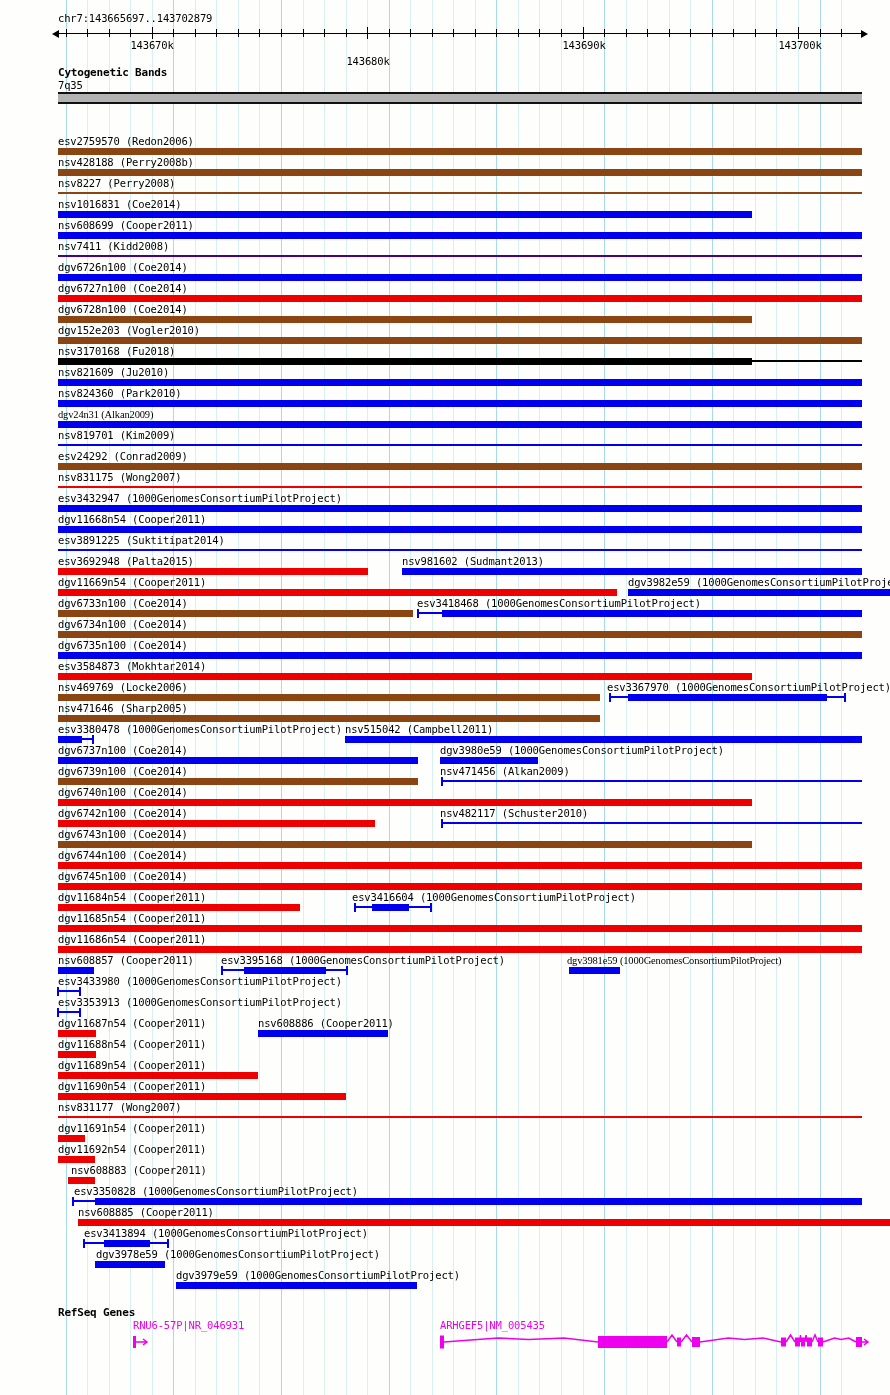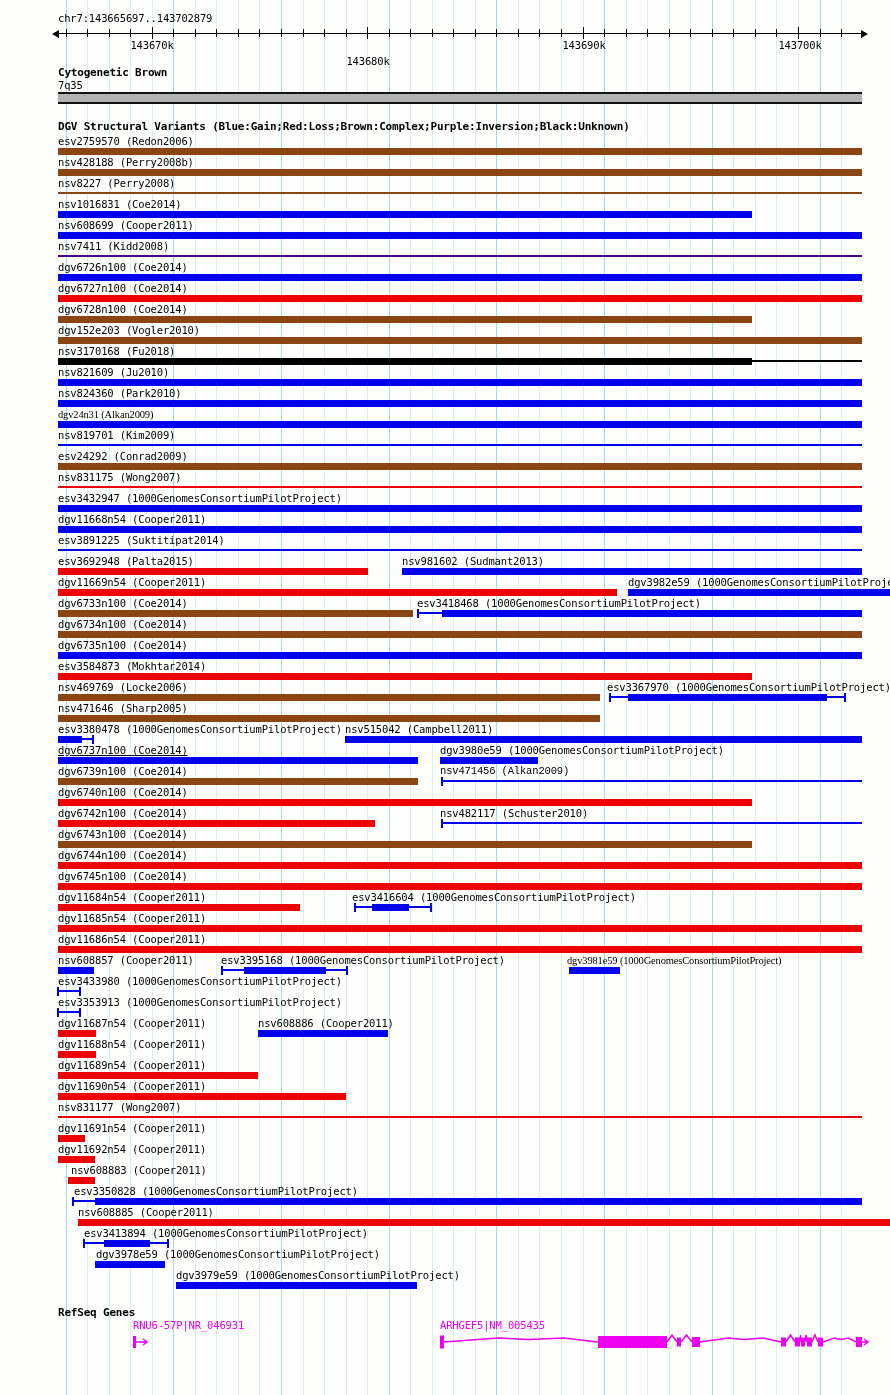--- a/index.html
+++ b/index.html
@@ -111,25 +111,24 @@
       <div class="tick" style="left: 819.5px; top: 29px; height: 8px;"></div>
       <div class="tick" style="left: 841.04px; top: 29px; height: 8px;"></div>
     </div>
   <div id="ruler-labels">
       <div class="ticklabel" style="left: 152px; top: 40px;">143670k</div>
       <div class="ticklabel" style="left: 368px; top: 40px; margin-top: 16px;">143680k</div>
       <div class="ticklabel" style="left: 584px; top: 40px;">143690k</div>
       <div class="ticklabel" style="left: 800px; top: 40px;">143700k</div>
     </div>
 
-  <div class="hdr" style="left:58px;top:67px;">Cytogenetic Brown</div>
+  <div class="hdr" style="left:58px;top:67px;">Cytogenetic Bands</div>
   <div class="lbl" style="left:58px;top:80px;">7q35</div>
   <div class="band" style="left:58px;top:92px;width:804px;height:12px;"></div>
 
-  <div class="hdr" style="left:58px;top:121px;">DGV Structural Variants (Blue:Gain;Red:Loss;Brown:Complex;Purple:Inversion;Black:Unknown)</div>
   <div id="dgv-rows">
       <div class="lbl" style="left: 58px; top: 136px;">esv2759570 (Redon2006)</div>
       <div class="seg" style="background: rgb(139, 69, 19); left: 58px; width: 804px; top: 147.5px; height: 7px;"></div>
       <div class="lbl" style="left: 58px; top: 157px;">nsv428188 (Perry2008b)</div>
       <div class="seg" style="background: rgb(139, 69, 19); left: 58px; width: 804px; top: 168.5px; height: 7px;"></div>
       <div class="lbl" style="left: 58px; top: 178px;">nsv8227 (Perry2008)</div>
       <div class="seg" style="background: rgb(139, 69, 19); left: 58px; width: 804px; top: 192px; height: 2px;"></div>
       <div class="lbl" style="left: 58px; top: 199px;">nsv1016831 (Coe2014)</div>
       <div class="seg" style="background: rgb(0, 0, 238); left: 58px; width: 694px; top: 210.5px; height: 7px;"></div>
       <div class="lbl" style="left: 58px; top: 220px;">nsv608699 (Cooper2011)</div>
@@ -194,27 +193,27 @@
       <div class="seg" style="background: rgb(0, 0, 238); left: 827px; width: 18px; top: 696px; height: 2px;"></div>
       <div class="seg" style="background: rgb(0, 0, 238); left: 844px; width: 2px; top: 692.5px; height: 9px;"></div>
       <div class="lbl" style="left: 58px; top: 703px;">nsv471646 (Sharp2005)</div>
       <div class="seg" style="background: rgb(139, 69, 19); left: 58px; width: 542px; top: 714.5px; height: 7px;"></div>
       <div class="lbl" style="left: 58px; top: 724px;">esv3380478 (1000GenomesConsortiumPilotProject)</div>
       <div class="seg" style="background: rgb(0, 0, 238); left: 58px; width: 24px; top: 735.5px; height: 7px;"></div>
       <div class="seg" style="background: rgb(0, 0, 238); left: 82px; width: 11px; top: 738px; height: 2px;"></div>
       <div class="seg" style="background: rgb(0, 0, 238); left: 92px; width: 2px; top: 734.5px; height: 9px;"></div>
       <div class="lbl" style="left: 345px; top: 724px;">nsv515042 (Campbell2011)</div>
       <div class="seg" style="background: rgb(0, 0, 238); left: 345px; width: 517px; top: 735.5px; height: 7px;"></div>
-      <div class="lbl" style="left: 58px; top: 745px; text-decoration: underline;">dgv6737n100 (Coe2014)</div>
+      <div class="lbl" style="left: 58px; top: 745px;">dgv6737n100 (Coe2014)</div>
       <div class="seg" style="background: rgb(0, 0, 238); left: 58px; width: 360px; top: 756.5px; height: 7px;"></div>
       <div class="lbl" style="left: 440px; top: 745px;">dgv3980e59 (1000GenomesConsortiumPilotProject)</div>
       <div class="seg" style="background: rgb(0, 0, 238); left: 440px; width: 98px; top: 756.5px; height: 7px;"></div>
       <div class="lbl" style="left: 58px; top: 766px;">dgv6739n100 (Coe2014)</div>
       <div class="seg" style="background: rgb(139, 69, 19); left: 58px; width: 360px; top: 777.5px; height: 7px;"></div>
-      <div class="lbl" style="left: 440px; top: 766px; font-family: Liberation Mono, monospace;">nsv471456 (Alkan2009)</div>
+      <div class="lbl" style="left: 440px; top: 766px;">nsv471456 (Alkan2009)</div>
       <div class="seg" style="background: rgb(0, 0, 238); left: 441px; width: 2px; top: 776.5px; height: 9px;"></div>
       <div class="seg" style="background: rgb(0, 0, 238); left: 442px; width: 420px; top: 780px; height: 2px;"></div>
       <div class="lbl" style="left: 58px; top: 787px;">dgv6740n100 (Coe2014)</div>
       <div class="seg" style="background: rgb(238, 0, 0); left: 58px; width: 694px; top: 798.5px; height: 7px;"></div>
       <div class="lbl" style="left: 58px; top: 808px;">dgv6742n100 (Coe2014)</div>
       <div class="seg" style="background: rgb(238, 0, 0); left: 58px; width: 317px; top: 819.5px; height: 7px;"></div>
       <div class="lbl" style="left: 440px; top: 808px;">nsv482117 (Schuster2010)</div>
       <div class="seg" style="background: rgb(0, 0, 238); left: 441px; width: 2px; top: 818.5px; height: 9px;"></div>
       <div class="seg" style="background: rgb(0, 0, 238); left: 442px; width: 420px; top: 822px; height: 2px;"></div>
       <div class="lbl" style="left: 58px; top: 829px;">dgv6743n100 (Coe2014)</div>

